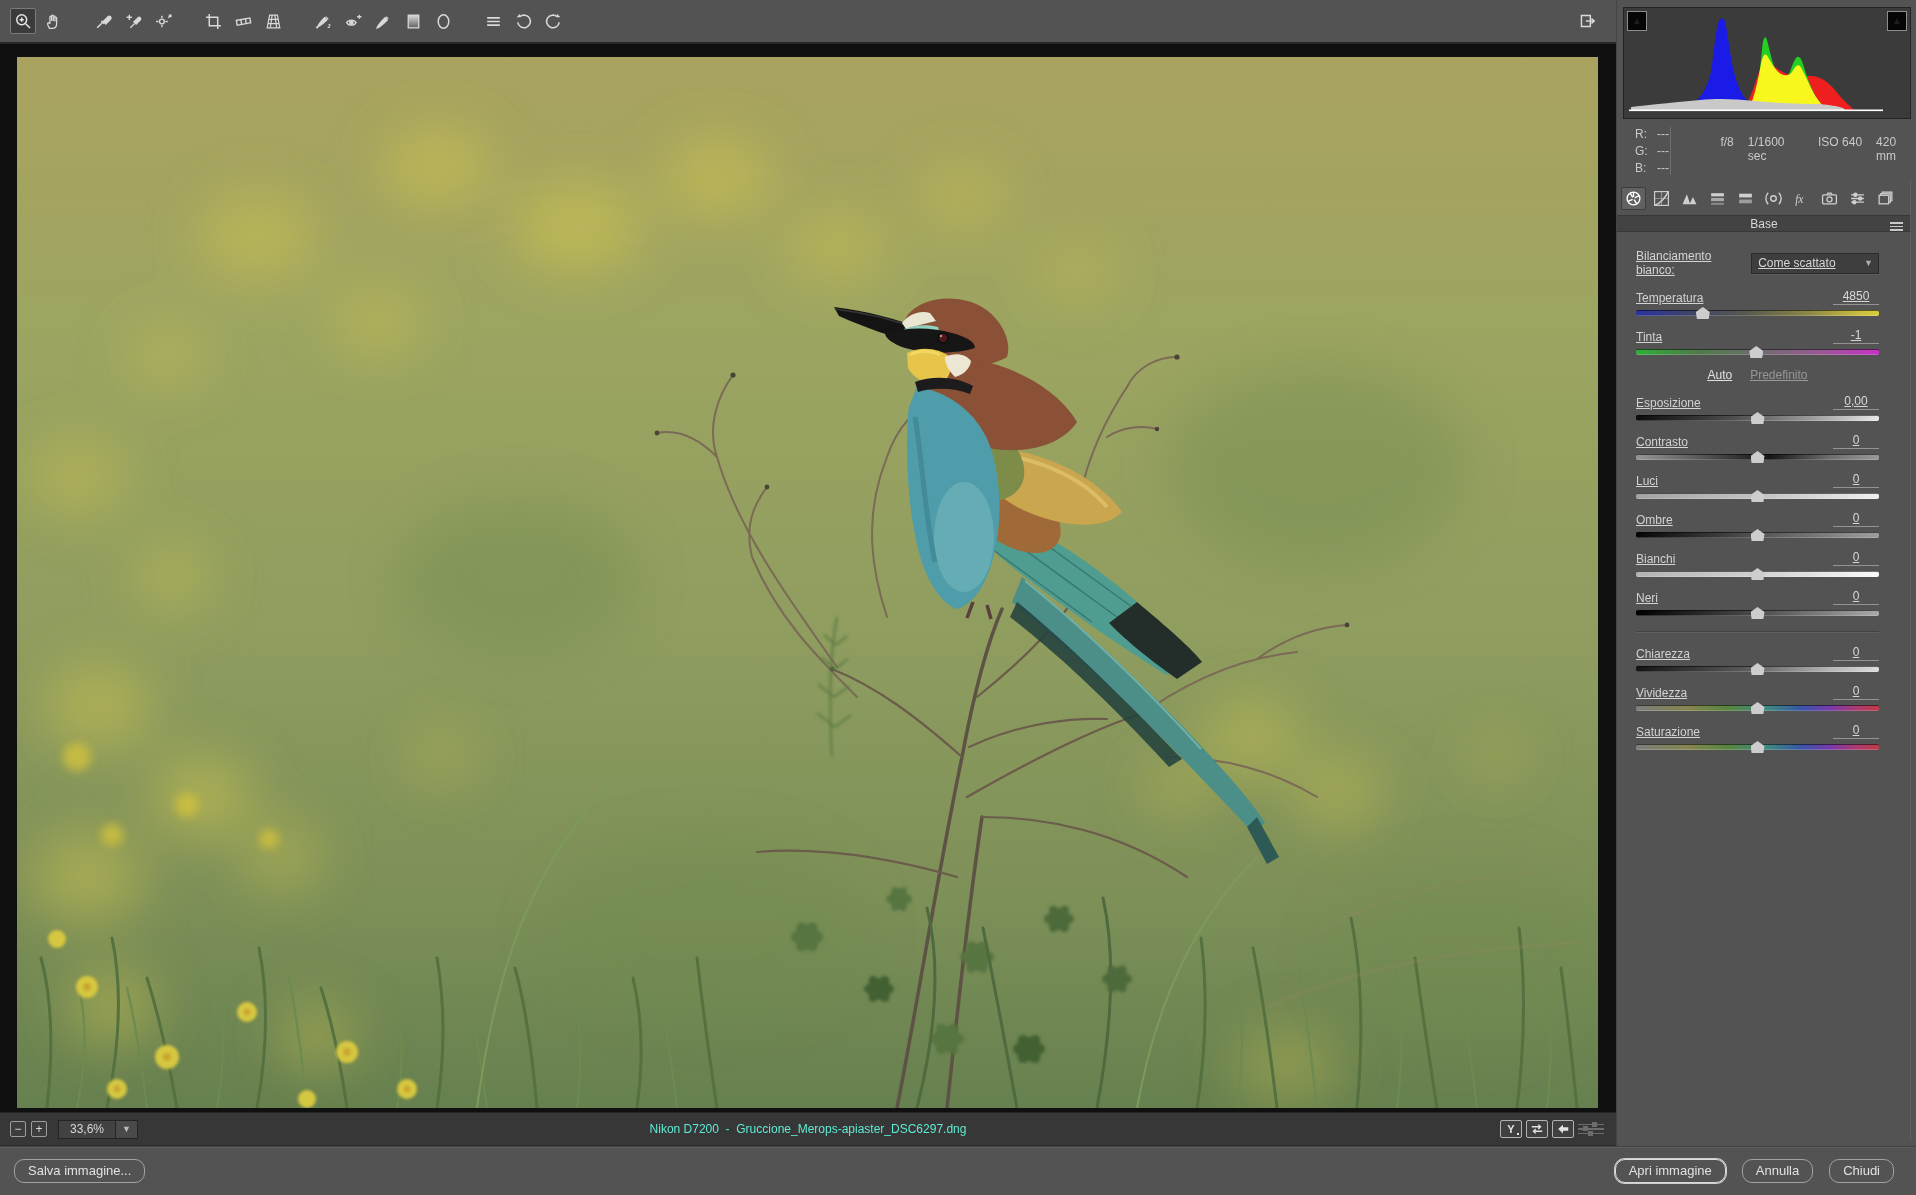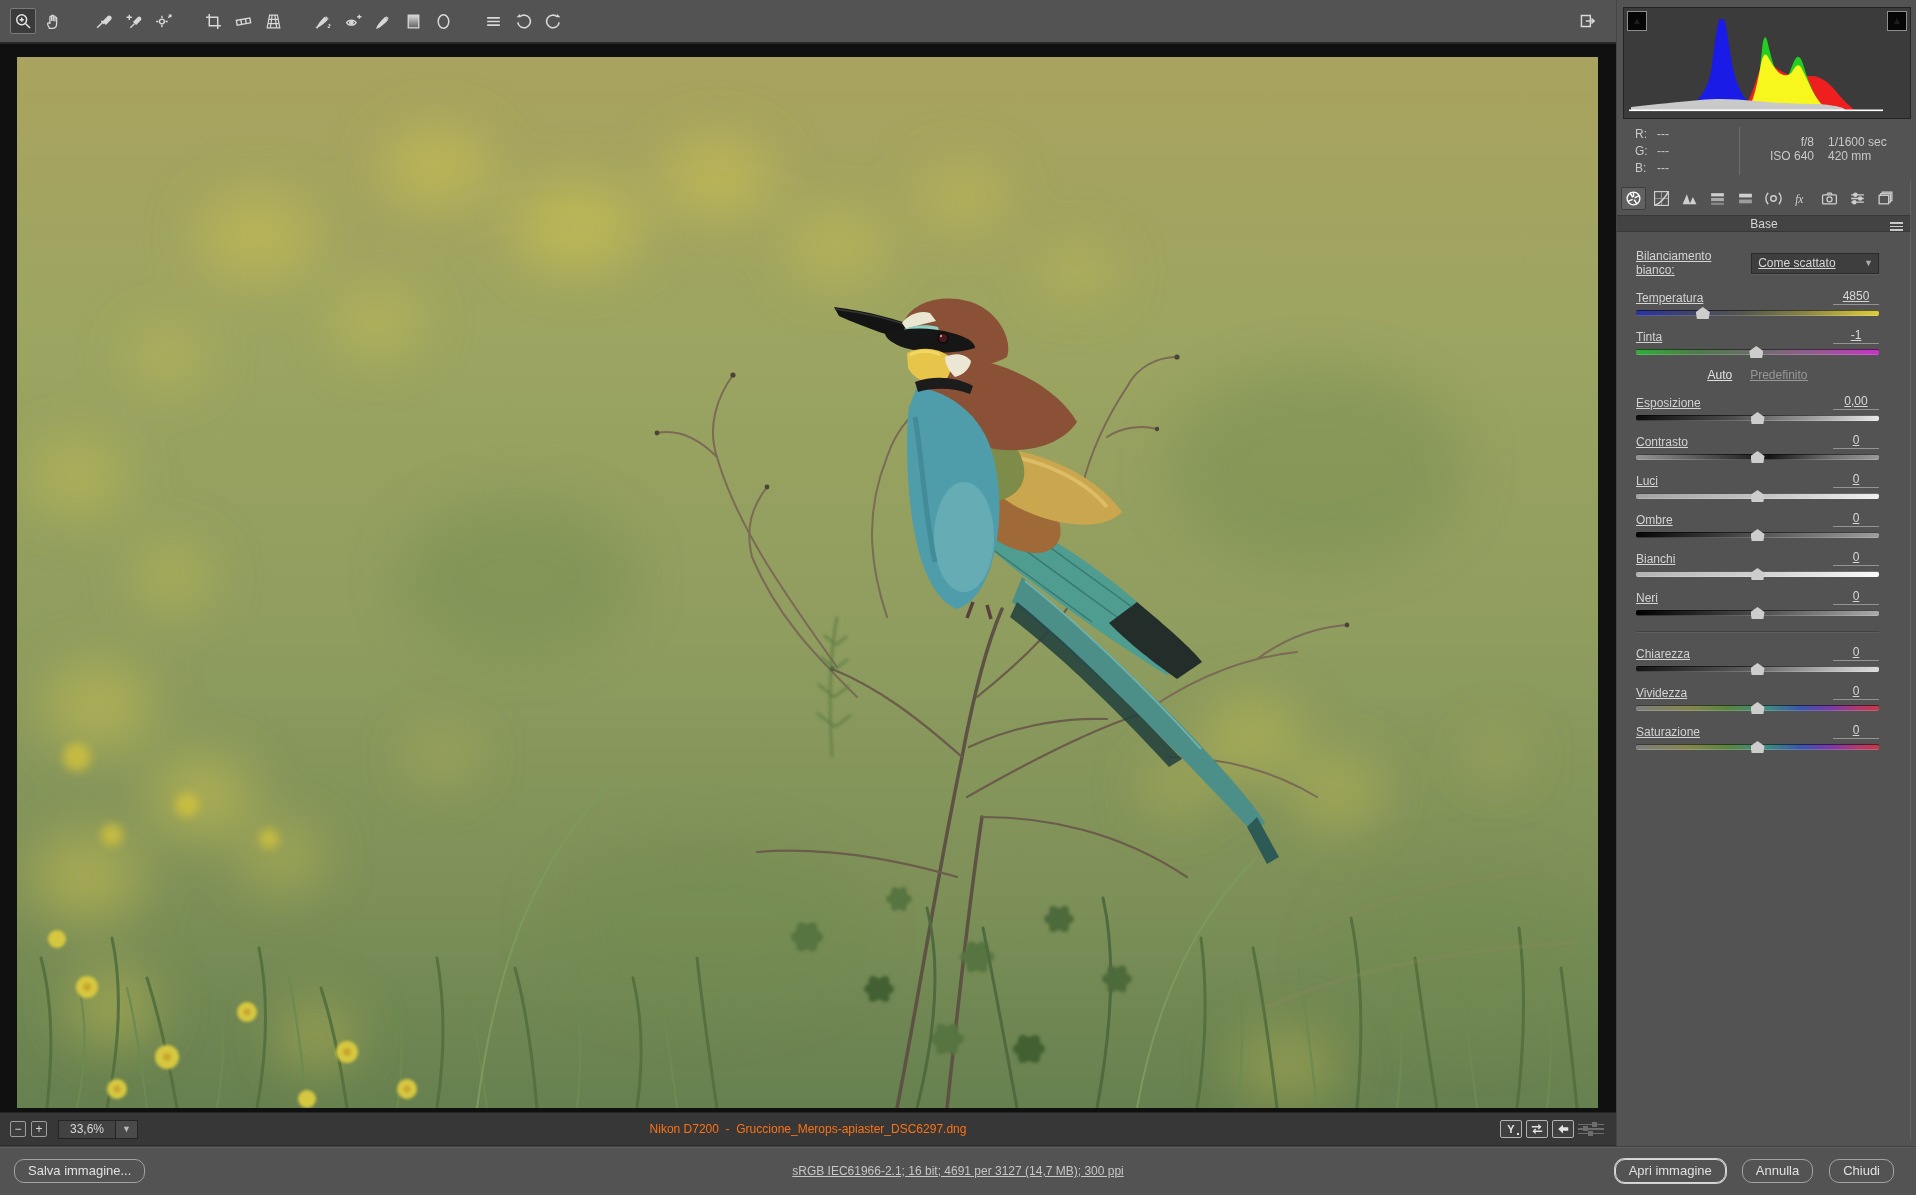--- a/index.html
+++ b/index.html
@@ -24,21 +24,21 @@
   .status-strip{height:34px;background:#373737;border-top:1px solid #242424;
                 border-bottom:1px solid #2b2b2b;position:relative;display:flex;align-items:center;}
   .zoom-group{display:flex;align-items:center;margin-left:10px;gap:5px;}
   .zbtn{width:16px;height:16px;border:1px solid #9e9e9e;border-radius:2px;color:#d8d8d8;
         display:flex;align-items:center;justify-content:center;font-size:12px;line-height:1;background:#3d3d3d;}
   .zoom-select{display:flex;align-items:center;margin-left:6px;justify-content:flex-end;}
   .zoom-val{width:58px;height:19px;background:#424242;border:1px solid #242424;
             display:flex;align-items:center;justify-content:center;color:#d8d8d8;}
   .zoom-caret{width:22px;height:19px;background:#4a4a4a;border:1px solid #242424;border-left:none;
               display:flex;align-items:center;justify-content:center;color:#bbb;font-size:9px;}
-  .status-file{position:absolute;left:0;right:0;text-align:center;color:#f97316;pointer-events:none;white-space:pre;}
+  .status-file{position:absolute;left:0;right:0;text-align:center;color:#5eead4;pointer-events:none;white-space:pre;}
   .status-right{position:absolute;right:12px;display:flex;align-items:center;gap:4px;}
   .sbtn{width:22px;height:18px;border:1px solid #b2b2b2;border-radius:2px;display:flex;
         align-items:center;justify-content:center;color:#e2e2e2;font-size:11px;font-weight:bold;position:relative;background:#404040;}
   .sbtn svg{display:block;}
   .ydot{position:absolute;right:2px;bottom:2px;width:2px;height:2px;background:#e2e2e2;}
   .dimicon{width:26px;height:18px;display:flex;flex-direction:column;justify-content:center;gap:3px;opacity:.55;}
   .dimicon i{display:block;height:1.5px;background:#9a9a9a;position:relative;}
   .dimicon i::after{content:"";position:absolute;top:-2px;width:5px;height:5px;background:#9a9a9a;}
   .dimicon i:nth-child(1)::after{left:14px;}.dimicon i:nth-child(2)::after{left:5px;}.dimicon i:nth-child(3)::after{left:10px;}
   
@@ -47,21 +47,21 @@
         border:1px solid #232323;position:relative;}
   .clipbox{position:absolute;top:3px;width:20px;height:20px;background:#060606;border:1px solid #8d8d8d;
            display:flex;align-items:center;justify-content:center;color:#1d1d1d;font-size:10px;line-height:1;}
   .clipbox.l{left:3px;}.clipbox.r{right:3px;}
   .hist svg{position:absolute;left:1px;bottom:4px;}
   .exif{display:flex;margin:4px 6px 0 6px;padding:4px 0 6px 12px;color:#c9c9c9;}
   .rgb-col{width:104px;display:flex;flex-direction:column;gap:3px;}
   .rgb-row{display:flex;}
   .rgb-row b{font-weight:normal;width:22px;}
   .exif-div{border-left:1px solid #6e6e6e;margin:0 10px 0 0;}
-  .exif-col{display:flex;flex-direction:column;gap:0;padding-top:8px;}
+  .exif-col{display:flex;flex-direction:row;gap:16px;padding-top:8px;}
   .exif-row{display:flex;}
   .exif-row .a{width:64px;text-align:right;}
   .exif-row .b{margin-left:14px;}
   .tabs{display:flex;gap:3px;margin:6px 6px 0 4px;align-items:center;}
   .tab{width:25px;height:23px;display:flex;align-items:center;justify-content:center;border-radius:2px;}
   .tab.sel{background:#616161;box-shadow:0 0 0 1px #3d3d3d inset;}
   .panel-header{margin-top:5px;height:17px;width:294px;background:#434343;border-top:1px solid #383838;
                 border-bottom:1px solid #383838;display:flex;align-items:center;justify-content:center;position:relative;color:#d6d6d6;}
   .pmenu{position:absolute;right:8px;top:6px;width:13px;display:flex;flex-direction:column;gap:2px;}
   .pmenu i{height:1.5px;background:#c9c9c9;display:block;}
@@ -715,20 +715,19 @@
               </div>
             </div>
           </div>
       </div>
       <div class="scroll-line"></div>
     </div>
   </div>
 
   <div class="footer">
     <button class="pill">Salva immagine...</button>
-    <div class="footer-link"><span>sRGB IEC61966-2.1; 16 bit; 4691 per 3127 (14,7 MB); 300 ppi</span></div>
     <div class="footer-right">
       <button class="pill primary">Apri immagine</button>
       <button class="pill">Annulla</button>
       <button class="pill">Chiudi</button>
     </div>
   </div>
 </div>
 
 </body></html>

